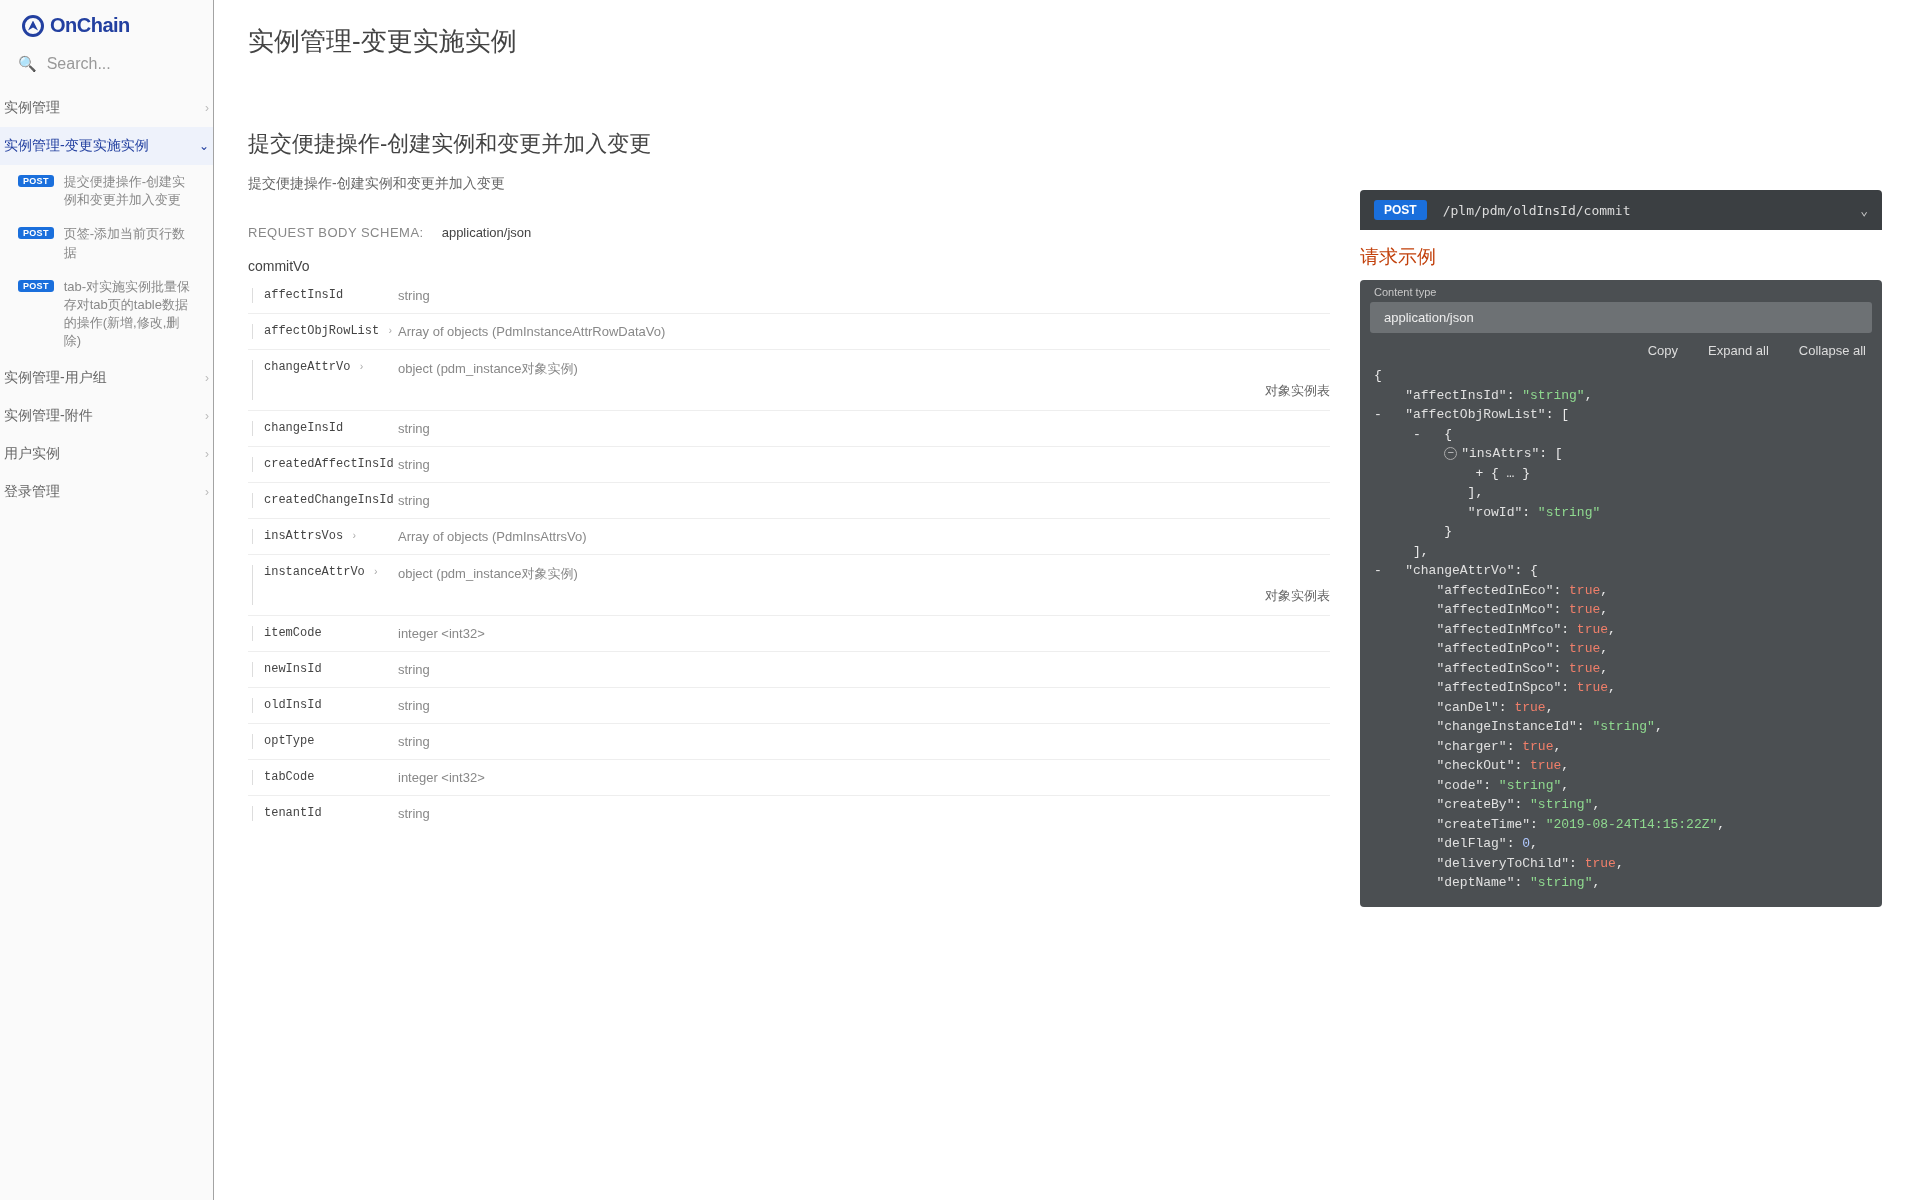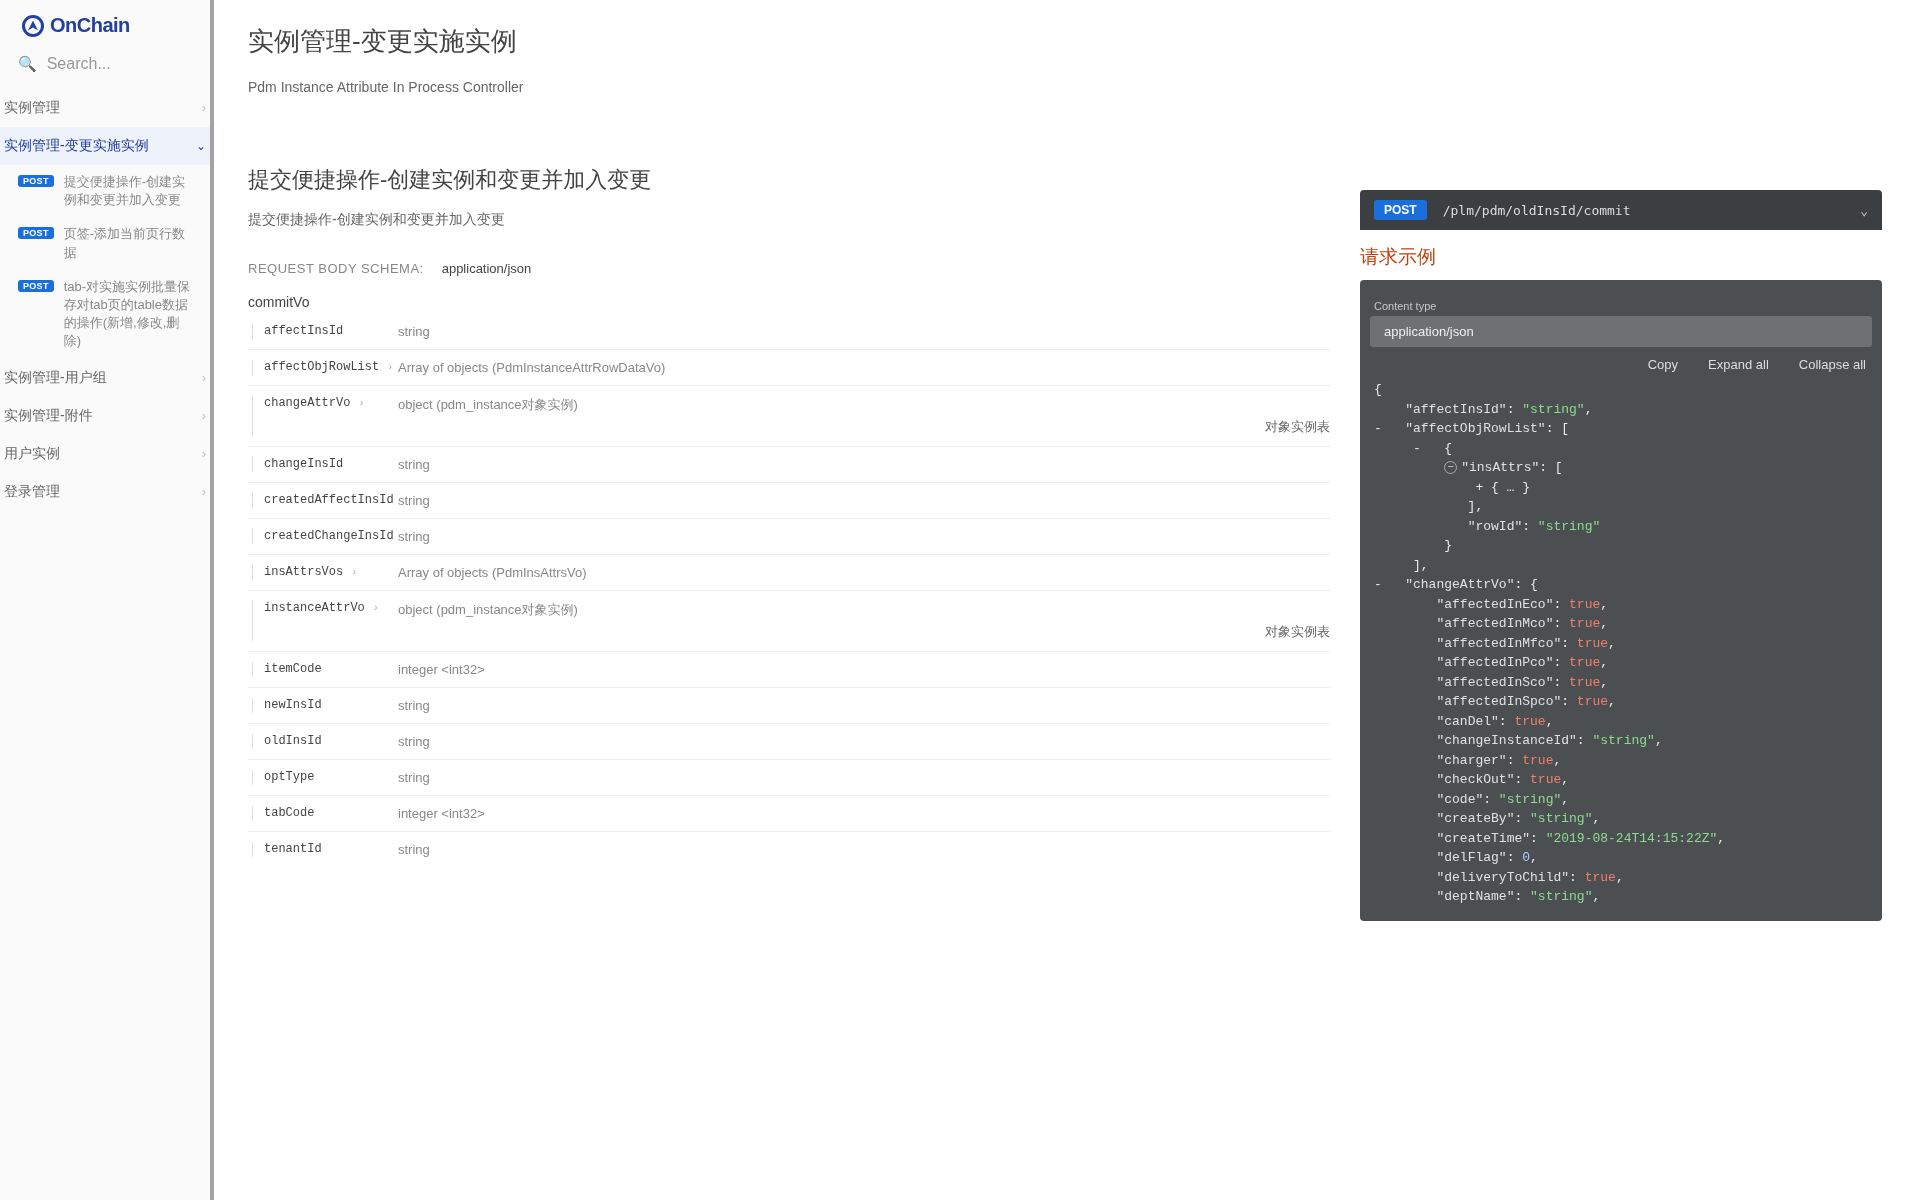--- a/index.html
+++ b/index.html
@@ -10,21 +10,21 @@
     background: #fff;
     display: flex;
     height: 100vh;
     overflow: hidden;
   }
   
   .sidebar {
     width: 214px;
     flex: 0 0 214px;
     background: #fafafa;
-    border-right: 4px solid #a3a3a3;
+    border-right: 1px solid #a3a3a3;
     overflow-y: auto;
     display: flex;
     flex-direction: column;
   }
   .brand {
     display: flex;
     align-items: center;
     padding: 14px 18px 10px 50px;
     position: relative;
   }
@@ -180,21 +180,21 @@
     margin-top: 14px; margin-bottom: 10px;
   }
 
   .code-card {
     background: #4b4f52;
     border-radius: 4px;
     overflow: hidden;
   }
   .ct-label {
     font-size: 11px; color: #c8c8c8;
-    padding: 20px 14px 4px;
+    padding: 6px 14px 4px;
   }
   .ct-value {
     background: #6d7174;
     color: #eee;
     padding: 8px 14px;
     font-size: 13px;
     margin: 0 10px;
     border-radius: 3px;
   }
   .code-tools {
@@ -280,21 +280,20 @@
     <li class="nav-item">
       <span>登录管理</span>
       <span class="chev">›</span>
     </li>
   </ul>
 </aside>
 
 <main class="content">
   <div class="doc-col">
     <h1>实例管理-变更实施实例</h1>
-    <div class="subtle">Pdm Instance Attribute In Process Controller</div>
 
     <h2>提交便捷操作-创建实例和变更并加入变更</h2>
     <div class="section-sub">提交便捷操作-创建实例和变更并加入变更</div>
 
     <div class="schema-header">
       <span>REQUEST BODY SCHEMA:</span>
       <span class="ct">application/json</span>
     </div>
 
     <div class="schema-title">commitVo</div>

